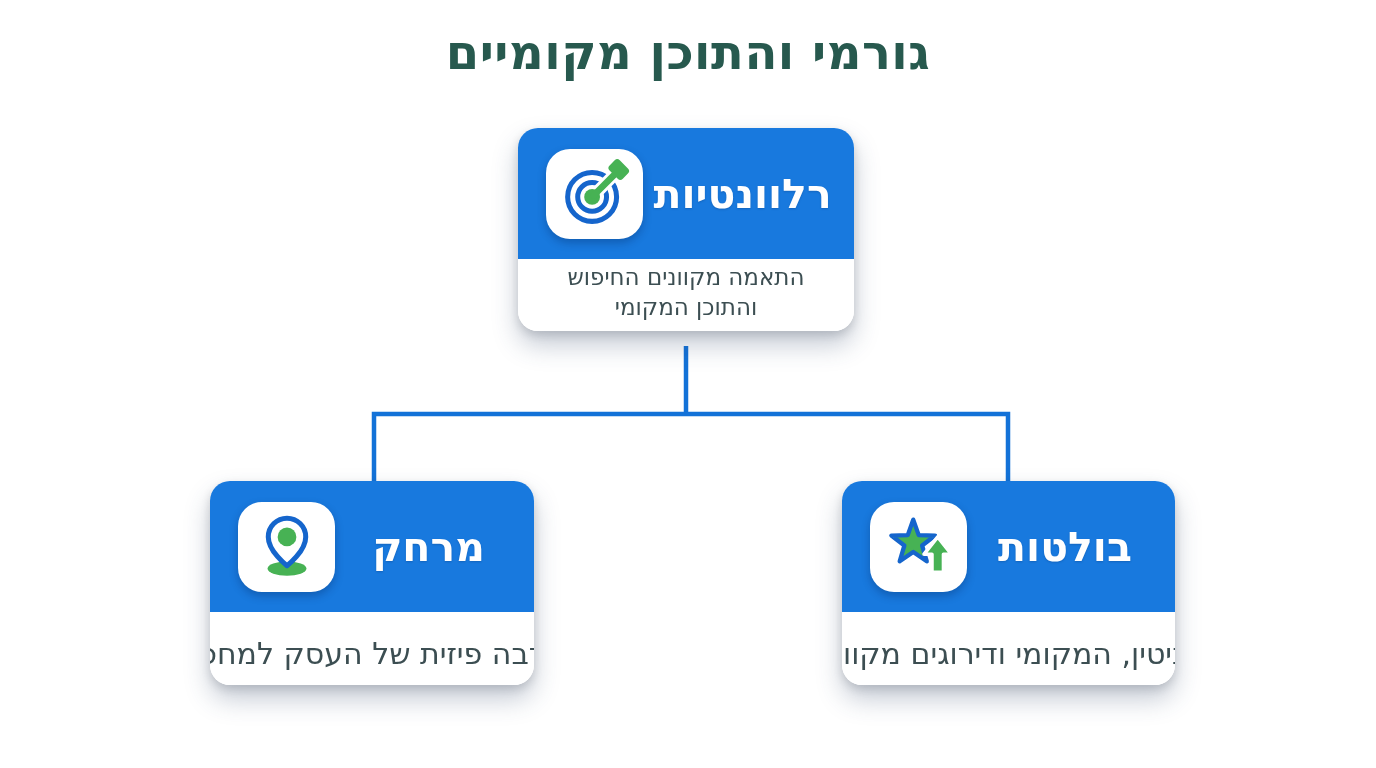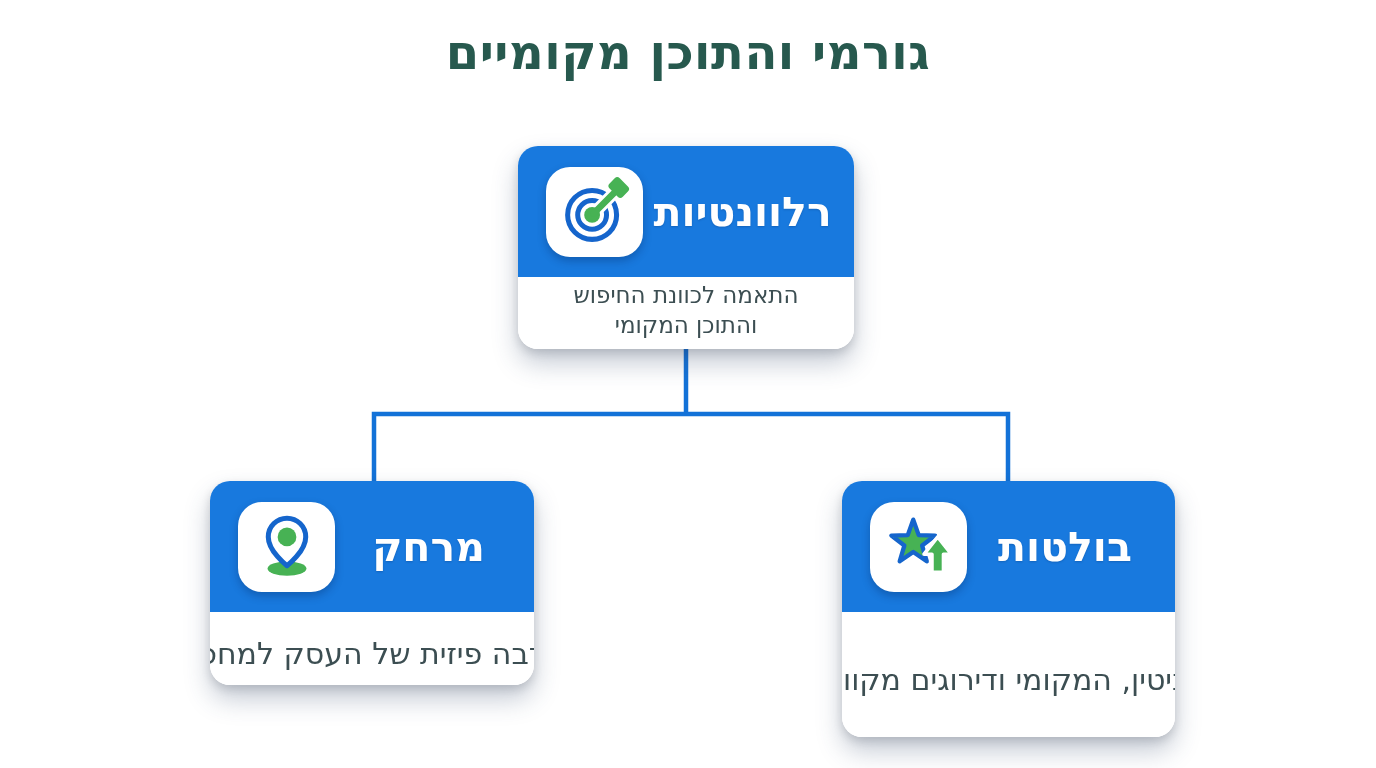--- a/index.html
+++ b/index.html
@@ -29,23 +29,23 @@
 
   .card {
     position: absolute;
     border-radius: 20px;
     background: #ffffff;
     box-shadow: 0 14px 26px rgba(45, 70, 105, 0.28), 0 4px 10px rgba(0,0,0,0.14);
     overflow: hidden;
     display: flex;
     flex-direction: column;
   }
-  .card-top   { left: 518px; top: 146px; width: 336px; height: 203px; }
+  .card-top   { left: 518px; top: 128px; width: 336px; height: 203px; }
   .card-left  { left: 210px; top: 481px; width: 324px; height: 204px; }
-  .card-right { left: 842px; top: 481px; width: 333px; height: 256px; }
+  .card-right { left: 842px; top: 481px; width: 333px; height: 204px; }
 
   .card-head {
     background: #1879de;
     display: flex;
     align-items: center;
     padding: 0 18px 0 28px;
     flex: 0 0 131px;
   }
   .icon-tile {
     width: 97px; height: 90px;
@@ -102,21 +102,21 @@
           <circle cx="46" cy="54" r="34" fill="none" stroke="#1565cc" stroke-width="7"></circle>
           <circle cx="46" cy="54" r="20" fill="none" stroke="#1565cc" stroke-width="7"></circle>
           <line x1="46" y1="54" x2="92" y2="8" stroke="#ffffff" stroke-width="17" stroke-linecap="round"></line>
           <circle cx="46" cy="54" r="11" fill="#47b254"></circle>
           <line x1="48" y1="52" x2="78" y2="22" stroke="#47b254" stroke-width="9" stroke-linecap="round"></line>
           <rect x="70" y="6" width="26" height="20" rx="5" transform="rotate(45 83 16)" fill="#47b254"></rect>
         </svg>
       </div>
       <div class="card-title" dir="rtl">רלוונטיות</div>
     </div>
-    <div class="card-body" dir="rtl">התאמה לכוונת החיפוש והתוכן המקומי</div>
+    <div class="card-body" dir="rtl">התאמה מקוונים החיפוש והתוכן המקומי</div>
   </div>
 
   <div class="card card-left">
     <div class="card-head">
       <div class="icon-tile">
         <svg viewBox="0 0 100 100" aria-hidden="true">
           <ellipse cx="50" cy="80" rx="27" ry="10" fill="#47b254"></ellipse>
           <path d="M50,10 C64,10 76,21 76,36 C76,56 50,76 50,76 C50,76 24,56 24,36 C24,21 36,10 50,10 Z" fill="#ffffff" stroke="#1565cc" stroke-width="7" stroke-linejoin="round"></path>
           <circle cx="50" cy="36" r="13" fill="#47b254"></circle>
         </svg>

